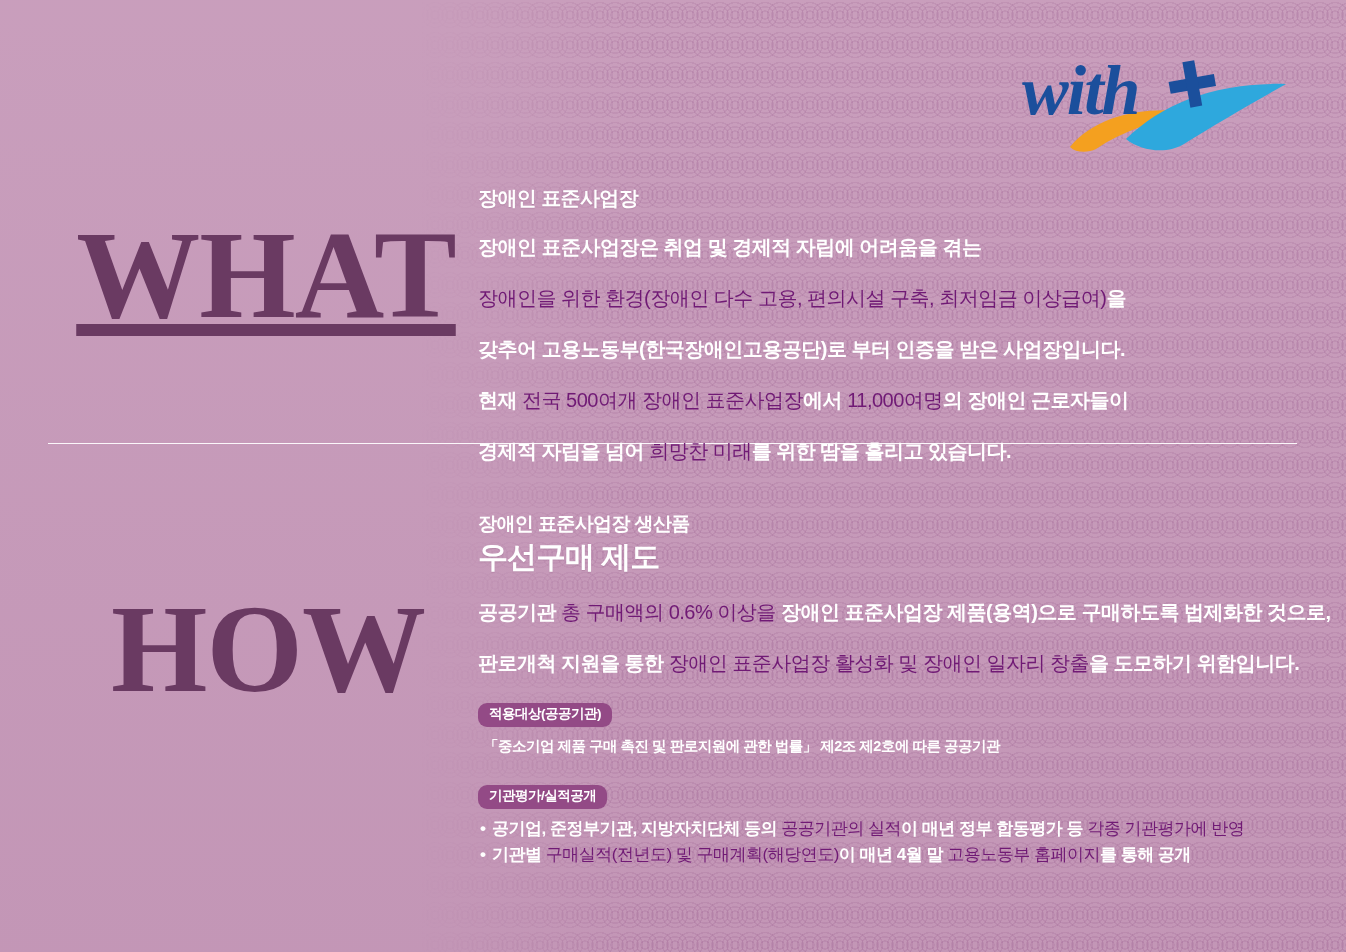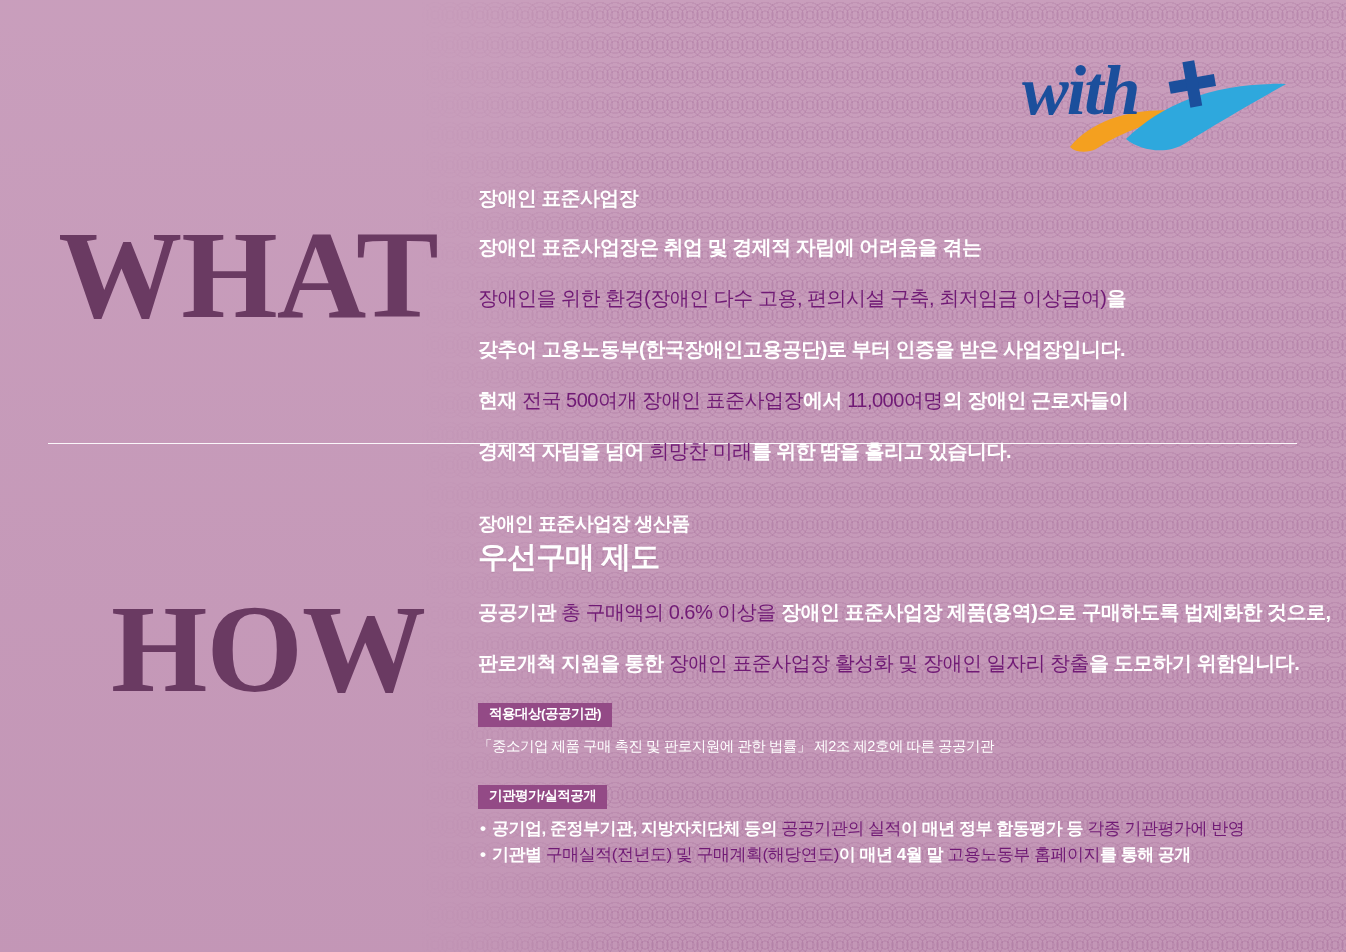--- a/index.html
+++ b/index.html
@@ -55,21 +55,21 @@
   
   .bigword{
     position:absolute;
     font-family:"Liberation Serif", serif;
     font-weight:700;
     color:#6a3a62;
     letter-spacing:-1px;
     line-height:1;
     text-align:center;
   }
-  #what-word{ left:58px; top:214px; width:380px; font-size:124px; }
+  #what-word{ left:76px; top:214px; width:380px; font-size:124px;text-decoration:underline; }
   #how-word { left:78px; top:588px; width:380px; font-size:124px; }
 
   
   .section{ position:absolute; left:478px; }
   #what-section{ top:186px; width:800px; }
   #how-section { top:512px; width:800px; }
 
   .sec-title{
     color:#ffffff;
     font-weight:700;
@@ -110,32 +110,33 @@
 
   
   .badge{
     display:inline-block;
     background:#934a86;
     color:#ffffff;
     font-size:13.5px;
     font-weight:700;
     letter-spacing:-.5px;
     padding:3px 11px 4px 11px;
-    border-radius:0;
+    border-radius:9px;
     line-height:1.25;
   }
   .badge-block{ margin-top:26px; margin-bottom:7px; }
 
   .sub-line{
     color:#ffffff;
     font-size:14.5px;
-    font-weight:400;
+    font-weight:700;
     letter-spacing:-.5px;
     line-height:25px;
     white-space:nowrap;
+    margin-left:6px;
   }
   .bullet-line{
     color:#ffffff;
     font-size:17px;
     font-weight:600;
     letter-spacing:-.5px;
     line-height:26px;
     white-space:nowrap;
     padding-left:14px;
     position:relative;

